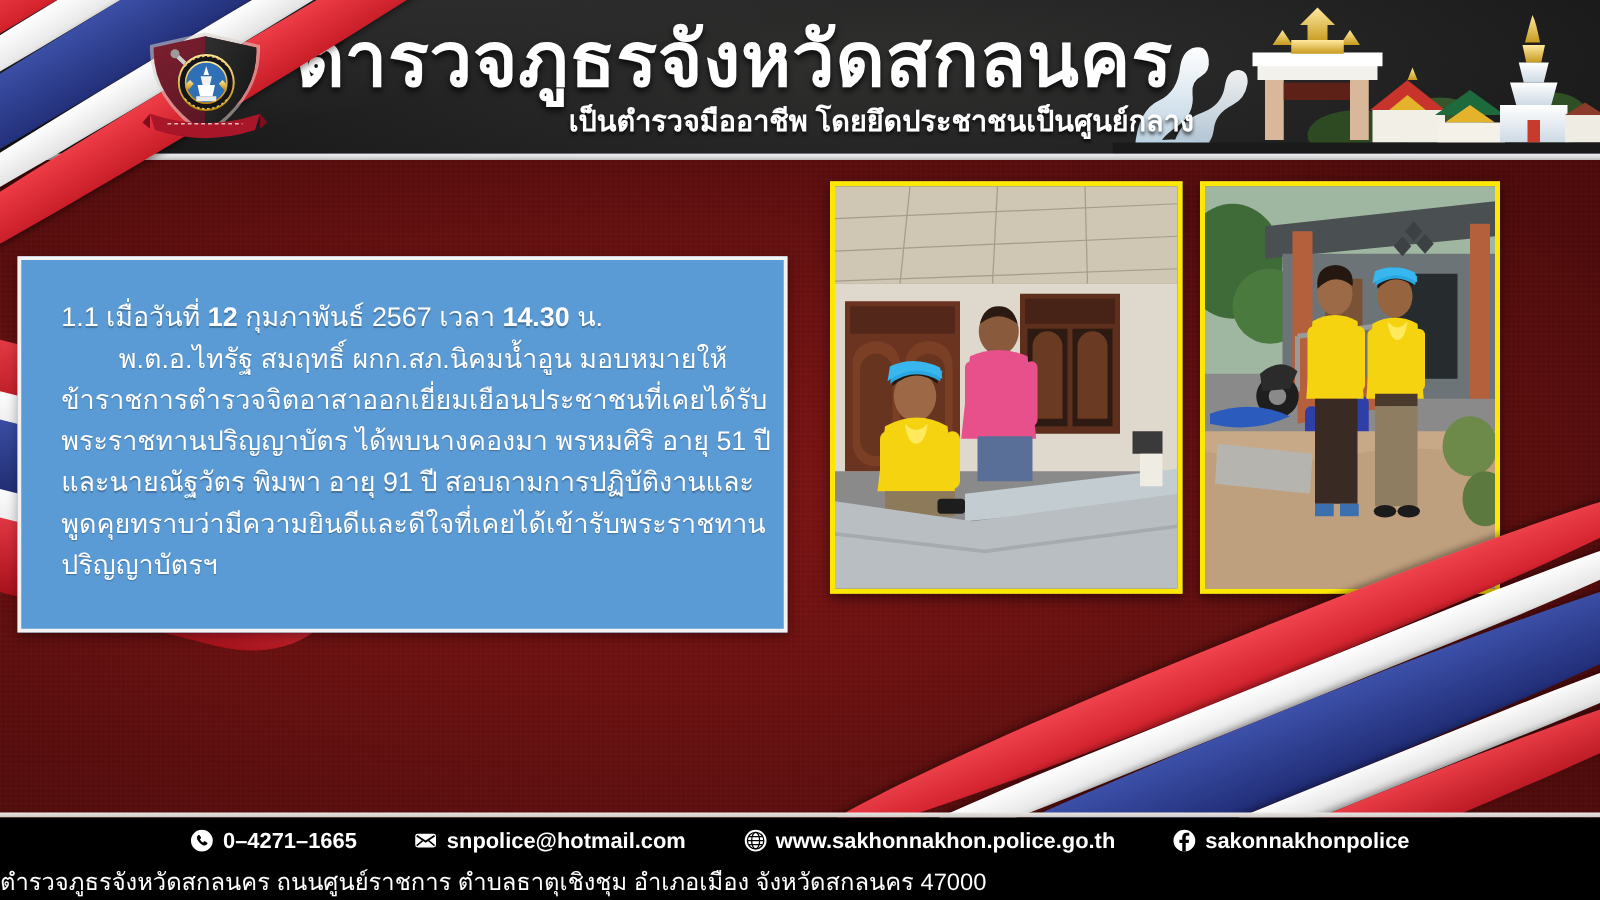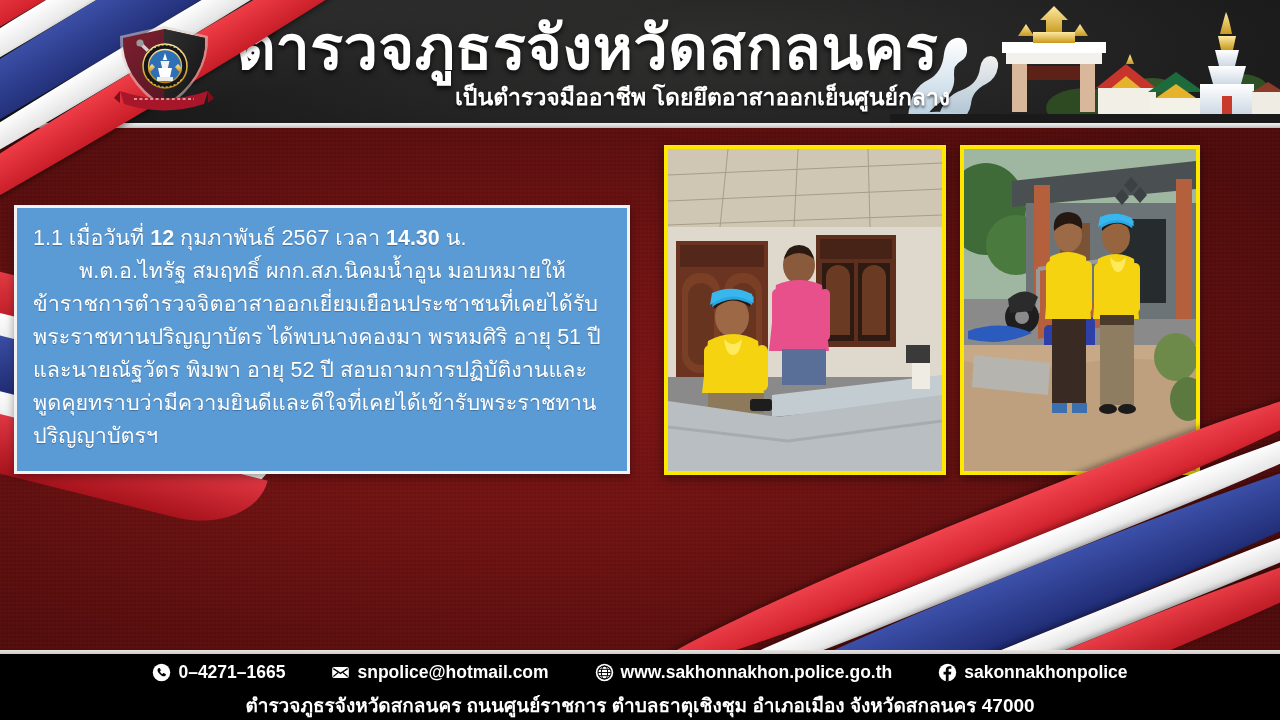--- a/index.html
+++ b/index.html
@@ -119,21 +119,21 @@
 
   
   .panel{
     position:absolute;left:14px;top:205px;width:616px;
     background:#5b9bd5;
     border:3px solid #f2f2f2;
     padding:14px 16px 18px 16px;
     box-shadow:0 3px 9px rgba(0,0,0,.38);
   }
   .panel p{
-    margin:0;
+    margin:16px;
     color:#ffffff;
     font-size:21.5px;
     line-height:33px;
     font-weight:500;
     text-shadow:0 1px 1px rgba(0,0,0,.28);
   }
   .panel .ln{display:block;white-space:nowrap;}
   .panel .indent{padding-left:46px;}
   .panel b{font-weight:bold;}
 
@@ -164,22 +164,22 @@
   }
   .contact-item{
     display:flex;align-items:center;gap:7px;
     color:#ffffff;font-size:17.5px;font-weight:bold;white-space:nowrap;
   }
   .contact-item .ci-ic{
     width:19px;height:19px;flex:0 0 19px;display:block;
   }
   .address{
     position:absolute;left:0;top:36px;width:1280px;
-    text-align:center;color:#ffffff;
-    font-size:19px;font-weight:bold;white-space:nowrap;
+    text-align:left;color:#ffffff;
+    font-size:19px;font-weight:normal;white-space:nowrap;
   }
 </style>
 </head>
 <body>
 
 <div id="poster">
 
   <div class="body-bg"></div>
   <div class="body-noise"></div>
 
@@ -237,21 +237,21 @@
         <rect x="332" y="96" width="10" height="18" fill="#c83a2c"></rect>
 
         <path d="M362 92 l16-10 16 10z" fill="#8a3b2a"></path>
         <rect x="362" y="92" width="32" height="22" fill="#efece3"></rect>
 
         <rect x="0" y="114" width="390" height="9" fill="#1a1a1a"></rect>
       </svg>
     </div>
 
     <div class="title">ตำรวจภูธรจังหวัดสกลนคร</div>
-    <div class="subtitle">เป็นตำรวจมืออาชีพ โดยยึตอาสาออกเย็นศูนย์กลาง</div>
+    <div class="subtitle">เป็นตำรวจมืออาชีพ โดยยึดประชาชนเป็นศูนย์กลาง</div>
   </div>
   <div class="hdr-rule"></div>
 
   <div class="ribbon-tl">
     <div class="band rb-r1"></div>
     <div class="band rb-w1"></div>
     <div class="band rb-b1"></div>
     <div class="band rb-w2"></div>
     <div class="band rb-r2"></div>
   </div>
@@ -313,21 +313,21 @@
       </g>
     </svg>
   </div>
 
   <div class="panel">
     <p id="panel-text">
         <span class="ln"><span>1.1 เมื่อวันที่ </span><b>12</b><span> กุมภาพันธ์ 2567 เวลา </span><b>14.30</b><span> น.</span></span>
         <span class="ln indent"><span>พ.ต.อ.ไทรัฐ สมฤทธิ์ ผกก.สภ.นิคมน้ำอูน  มอบหมายให้</span></span>
         <span class="ln"><span>ข้าราชการตำรวจจิตอาสาออกเยี่ยมเยือนประชาชนที่เคยได้รับ</span></span>
         <span class="ln"><span>พระราชทานปริญญาบัตร ได้พบนางคองมา พรหมศิริ อายุ 51 ปี</span></span>
-        <span class="ln"><span>และนายณัฐวัตร พิมพา อายุ 52 ปี สอบถามการปฏิบัติงานและ</span></span>
+        <span class="ln"><span>และนายณัฐวัตร พิมพา อายุ 91 ปี สอบถามการปฏิบัติงานและ</span></span>
         <span class="ln"><span>พูดคุยทราบว่ามีความยินดีและดีใจที่เคยได้เข้ารับพระราชทาน</span></span>
         <span class="ln"><span>ปริญญาบัตรฯ</span></span>
       </p>
   </div>
 
   <div class="photo" id="photo-left">
     <svg viewBox="0 0 274 322" preserveAspectRatio="xMidYMid slice" aria-hidden="true">
 
       <rect x="0" y="0" width="274" height="78" fill="#cfc6b4"></rect>
       <g stroke="#a79c89" stroke-width="1" fill="none">

